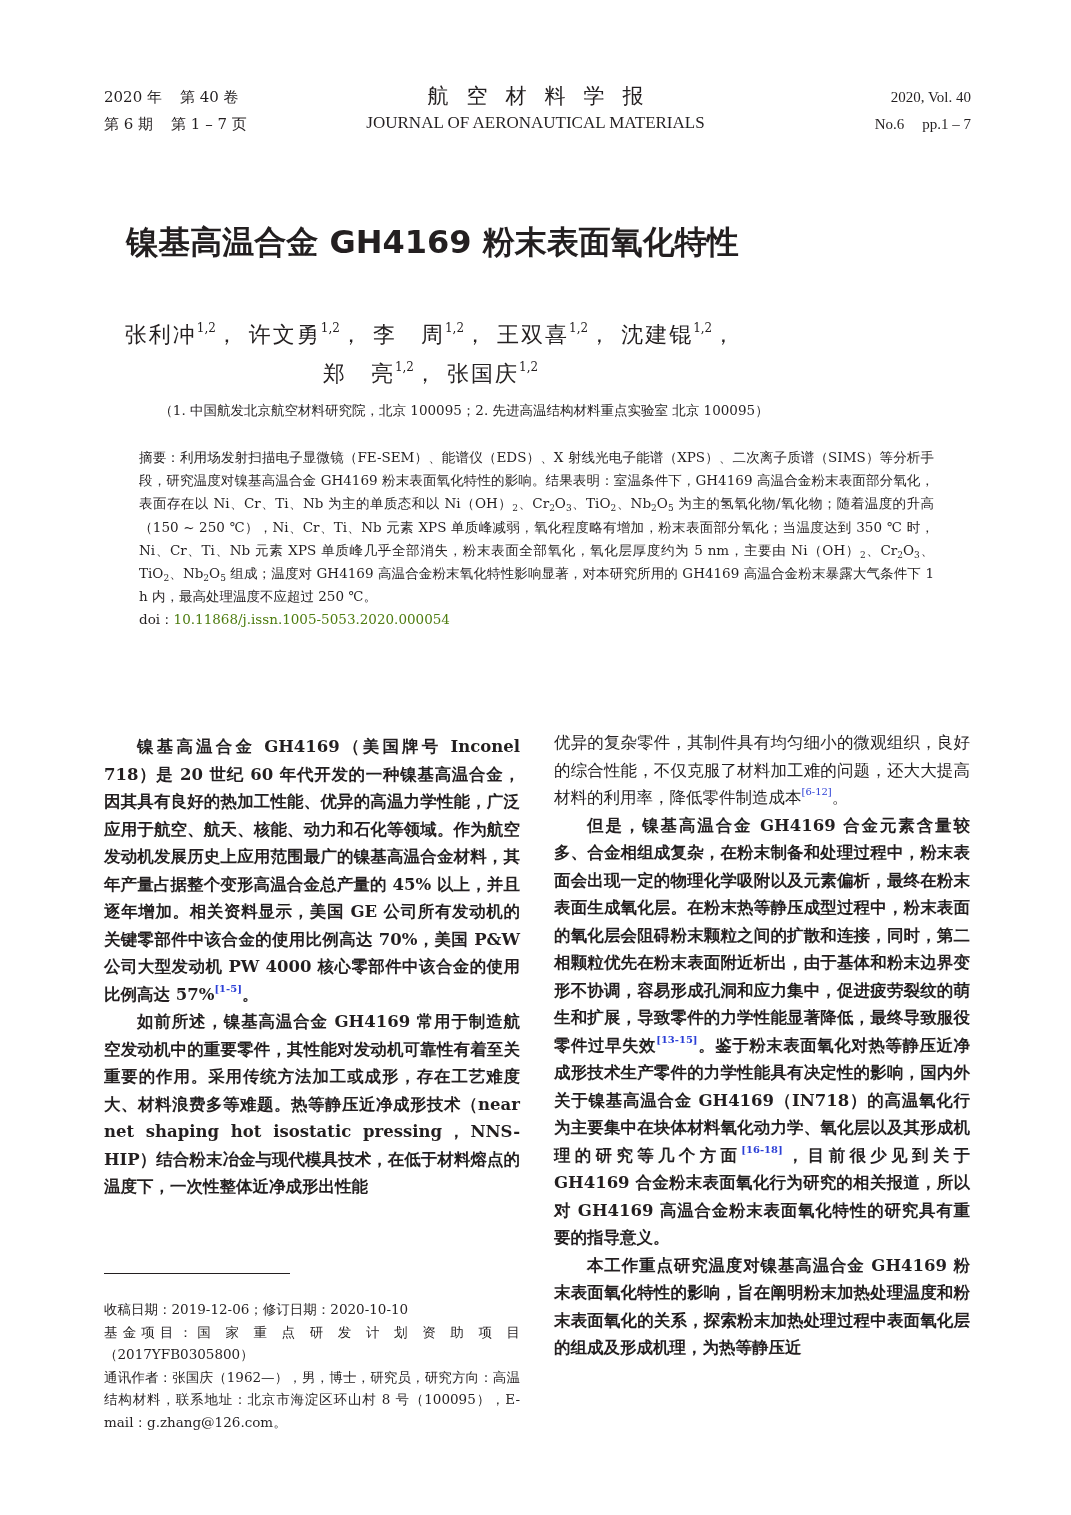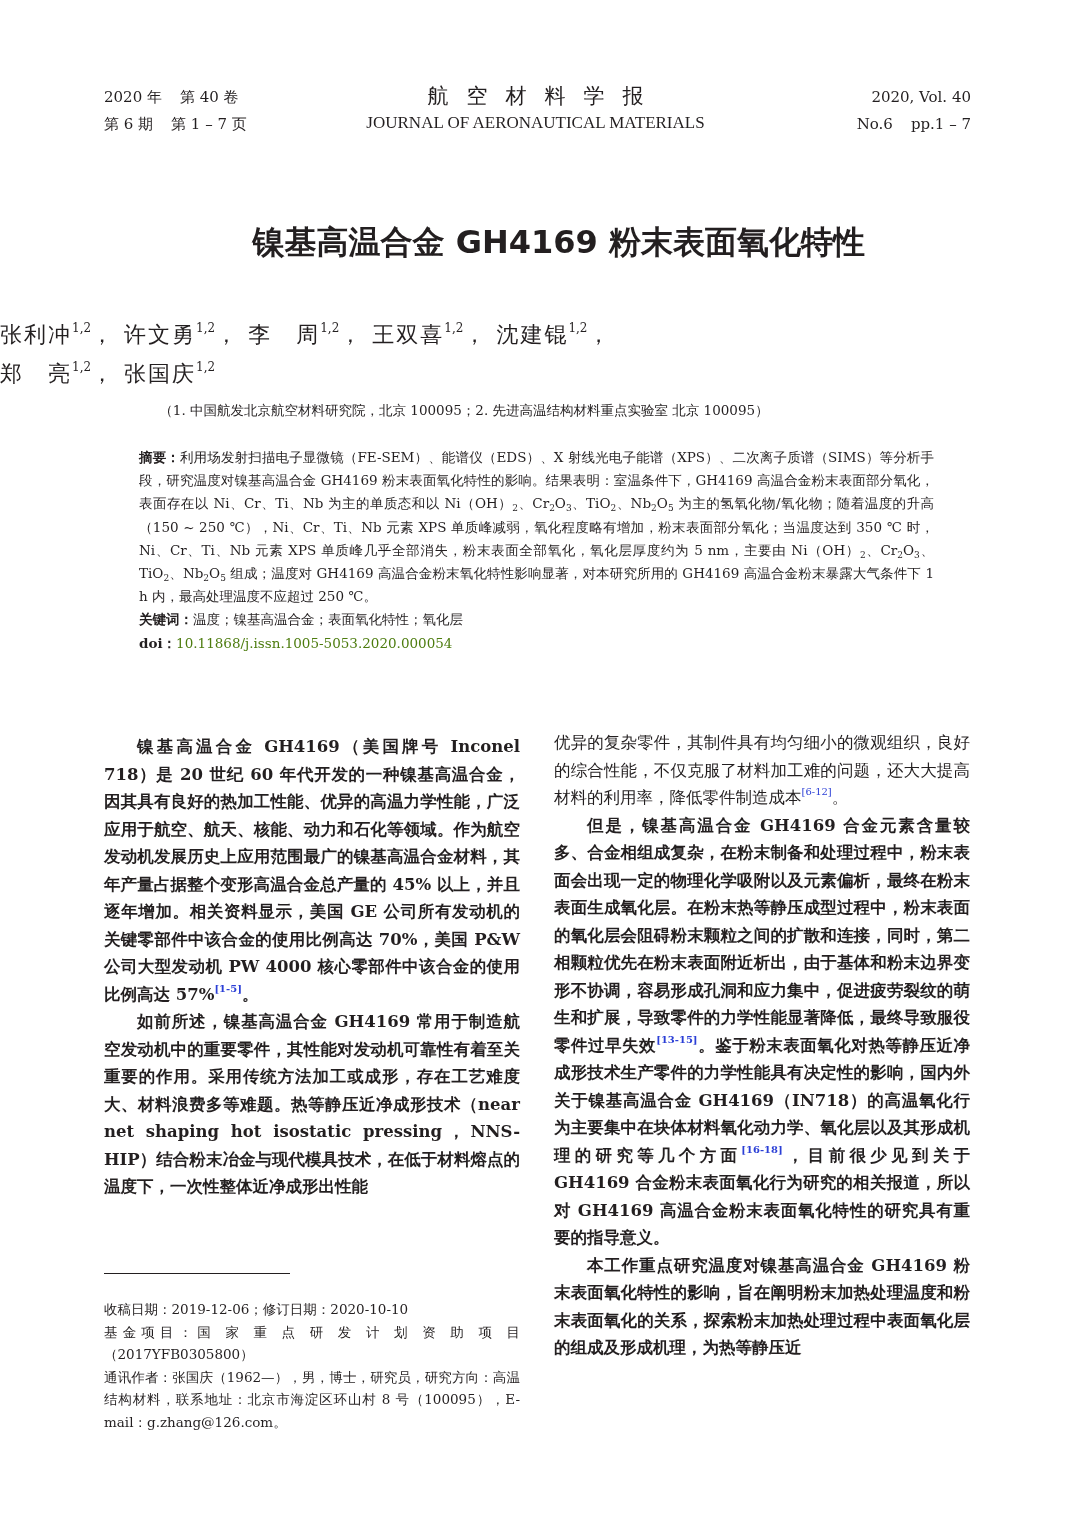--- a/index.html
+++ b/index.html
@@ -8,41 +8,41 @@
       font-family: "DejaVu Serif", "Liberation Serif", serif;
       color: #231f20;
     }
     .abs { position: absolute; }
     .hdr { font-size: 15px; line-height: 18px; white-space: nowrap; }
     .hdr-left { left: 104px; top: 88px; }
     .hdr-left div { margin-bottom: 9px; }
     .hdr-center { left: 0; width: 1071px; top: 84px; text-align: center; }
     .hdr-center .cn { font-size: 21px; letter-spacing: 18px; line-height: 24px; margin-bottom: 5px; padding-left: 18px; }
     .hdr-center .en { font-family: "Liberation Serif", serif; font-size: 17px; line-height: 20px; }
-    .hdr-right { right: 100px; top: 88px; text-align: right; }
+    .hdr-right { right: 100px; top: 88px; text-align: right; font-family: Liberation Serif, serif; }
     .hdr-right div { margin-bottom: 9px; }
     .hdr-left .sp, .hdr-right .sp { display: inline-block; width: 18px; }
 
     .title {
-      left: 0; width: 865px; top: 222px; text-align: right;
+      left: 0; width: 865px; top: 222px; text-align: center;
       font-family: "DejaVu Sans", sans-serif; font-weight: bold; font-size: 32px; line-height: 40px;
     }
     .authors {
-      left: 0; width: 861px; top: 312px; 
+      left: 0; width: 861px; top: 312px; text-align: center;
       font-size: 22px; line-height: 32px; letter-spacing: 2px;
     }
     .authors sup { font-size: 12px; letter-spacing: 0; vertical-align: 10px; }
     .affil {
       left: 0; width: 928px; top: 401px; text-align: center; font-size: 13.5px; line-height: 18px;
     }
 
     .abstract {
       left: 139px; width: 795px; top: 446px; font-size: 13.5px; line-height: 23.2px; text-align: justify;
     }
-    .lbl { font-family: "DejaVu Sans", sans-serif; font-weight: bold; }
+    .lbl { font-family: "DejaVu Sans", sans-serif; font-weight: normal; }
     .abstract sub { font-size: 9px; vertical-align: -3px; line-height: 0; }
     .meta-line { font-size: 13.5px; line-height: 23.4px; }
     .doi-link { color: #4d7c0f; }
     .cls-row span.gap1 { display: inline-block; width: 62px; }
     .cls-row span.gap2 { display: inline-block; width: 84px; }
 
     .col { font-size: 16.5px; line-height: 27.5px; text-align: justify; width: 416px; }
     .col-left { left: 104px; top: 733px; }
     .col-right { left: 554px; top: 729px; }
     .col p { margin: 0; }
@@ -81,21 +81,20 @@
   <div>
     <span><span>郑　亮</span><sup>1,2</sup>，</span>
     <span><span>张国庆</span><sup>1,2</sup></span>
   </div>
 </div>
 
 <div class="abs affil">（1. 中国航发北京航空材料研究院，北京 100095；2. 先进高温结构材料重点实验室 北京 100095）</div>
 
 <div class="abs abstract">
   <div><span class="lbl">摘要：</span><span>利用场发射扫描电子显微镜（FE-SEM）、能谱仪（EDS）、X 射线光电子能谱（XPS）、二次离子质谱（SIMS）等分析手段，研究温度对镍基高温合金 GH4169 粉末表面氧化特性的影响。结果表明：室温条件下，GH4169 高温合金粉末表面部分氧化，表面存在以 Ni、Cr、Ti、Nb 为主的单质态和以 Ni（OH）</span><sub>2</sub><span>、Cr</span><sub>2</sub><span>O</span><sub>3</sub><span>、TiO</span><sub>2</sub><span>、Nb</span><sub>2</sub><span>O</span><sub>5</sub><span> 为主的氢氧化物/氧化物；随着温度的升高（150 ~ 250 ℃），Ni、Cr、Ti、Nb 元素 XPS 单质峰减弱，氧化程度略有增加，粉末表面部分氧化；当温度达到 350 ℃ 时，Ni、Cr、Ti、Nb 元素 XPS 单质峰几乎全部消失，粉末表面全部氧化，氧化层厚度约为 5 nm，主要由 Ni（OH）</span><sub>2</sub><span>、Cr</span><sub>2</sub><span>O</span><sub>3</sub><span>、TiO</span><sub>2</sub><span>、Nb</span><sub>2</sub><span>O</span><sub>5</sub><span> 组成；温度对 GH4169 高温合金粉末氧化特性影响显著，对本研究所用的 GH4169 高温合金粉末暴露大气条件下 1 h 内，最高处理温度不应超过 250 ℃。</span></div>
-  <div class="meta-line"><span class="lbl">关键词：</span><span>温度；镍基高温合金；表面氧化特性；氧化层</span></div>
   <div class="meta-line"><span class="lbl" style="font-family:'DejaVu Serif',serif;">doi：</span><span class="doi-link">10.11868/j.issn.1005-5053.2020.000054</span></div>
 </div>
 
 <div class="abs col col-left">
   <p class="indent"><span>镍基高温合金 GH4169（美国牌号 Inconel 718）是 20 世纪 60 年代开发的一种镍基高温合金，因其具有良好的热加工性能、优异的高温力学性能，广泛应用于航空、航天、核能、动力和石化等领域。作为航空发动机发展历史上应用范围最广的镍基高温合金材料，其年产量占据整个变形高温合金总产量的 45% 以上，并且逐年增加。相关资料显示，美国 GE 公司所有发动机的关键零部件中该合金的使用比例高达 70%，美国 P&amp;W 公司大型发动机 PW 4000 核心零部件中该合金的使用比例高达 57%</span><sup>[1-5]</sup><span>。</span></p>
   <p class="indent"><span>如前所述，镍基高温合金 GH4169 常用于制造航空发动机中的重要零件，其性能对发动机可靠性有着至关重要的作用。采用传统方法加工或成形，存在工艺难度大、材料浪费多等难题。热等静压近净成形技术（near net shaping hot isostatic pressing，NNS-HIP）结合粉末冶金与现代模具技术，在低于材料熔点的温度下，一次性整体近净成形出性能</span></p>
 </div>
 
 <div class="abs rule"></div>
 

